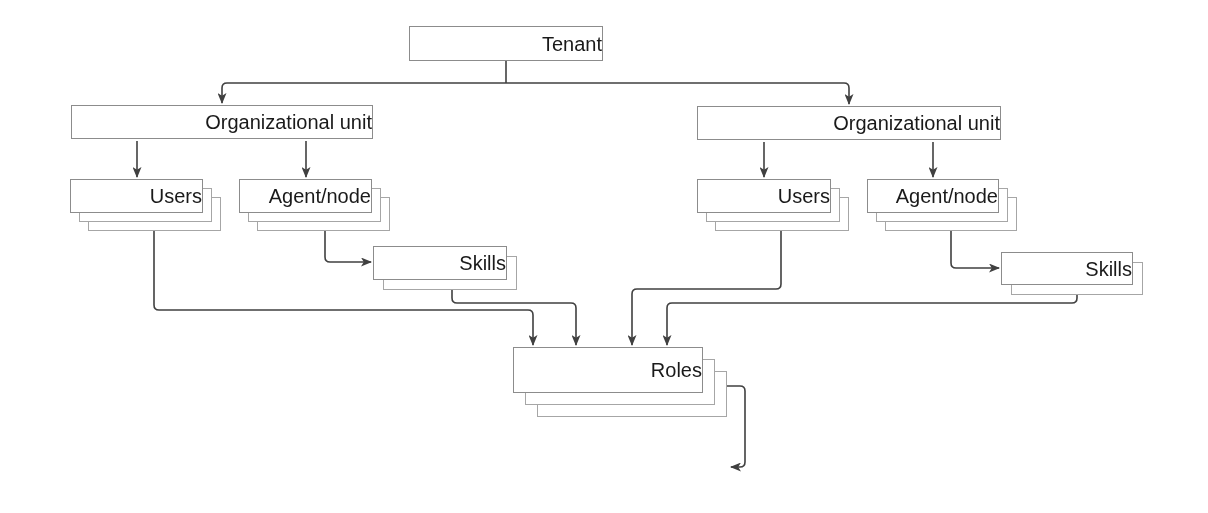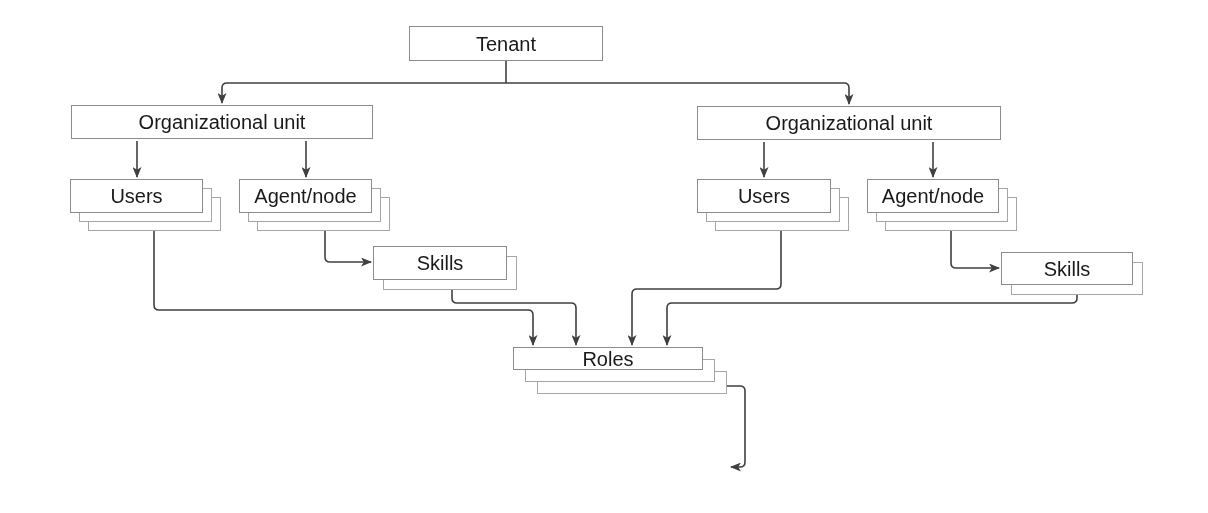--- a/index.html
+++ b/index.html
@@ -22,21 +22,21 @@
   .node{position:absolute;}
   .sh,.face{
     position:absolute;box-sizing:border-box;
     width:100%;height:100%;
     background:var(--box-fill);
     border:1.5px solid var(--box-border);
   }
   .sh{border-color:var(--shadow-border);}
   .face{
     left:0;top:0;
-    display:flex;align-items:center;justify-content:center;
+    display:flex;align-items:center;justify-content:flex-end;
   }
   .lbl{
     font-size:20px;line-height:1;color:var(--text);
     white-space:nowrap;user-select:none;
   }
 </style>
 </head>
 <body>
 
 <div class="canvas">
@@ -125,21 +125,21 @@
     </div>
   </div>
 
   <div class="node" style="left:1001px;top:252px;width:132px;height:33px">
     <div class="sh" style="left:10px;top:10px"></div>
     <div class="face">
       <span class="lbl">Skills</span>
     </div>
   </div>
 
-  <div class="node" style="left:513px;top:347px;width:190px;height:23px">
+  <div class="node" style="left:513px;top:347px;width:190px;height:46px">
     <div class="sh" style="left:24px;top:24px"></div>
     <div class="sh" style="left:12px;top:12px"></div>
     <div class="face">
       <span class="lbl">Roles</span>
     </div>
   </div>
 
 
 </div>
 

